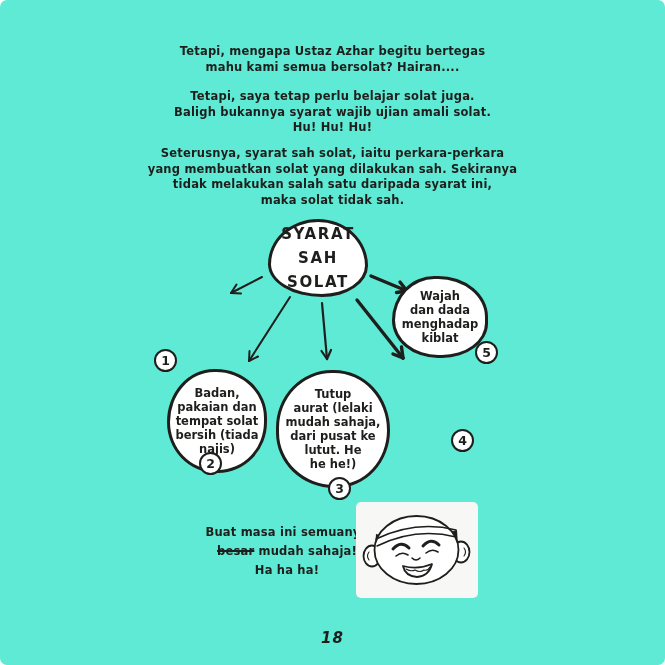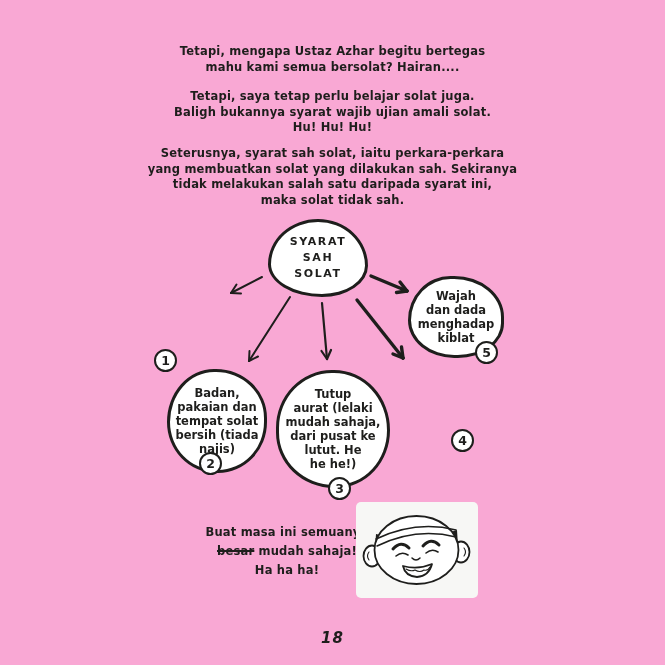--- a/index.html
+++ b/index.html
@@ -1,37 +1,37 @@
 <!DOCTYPE html>
 <html><head>
 <meta charset="utf-8">
 <style>
   html,body{margin:0;padding:0;width:665px;height:665px;background:#ffffff;overflow:hidden;}
   body{font-family:"DejaVu Sans",sans-serif;color:#1e1e1c;position:relative;}
-  .page{position:absolute;inset:0;background:#f9a8d4;}
+  .page{position:absolute;inset:0;background:#5eead4;border-radius:7px;}
 
   .para{position:absolute;left:0;width:665px;text-align:center;
         font-size:11.5px;line-height:15.5px;font-weight:700;letter-spacing:.2px;}
   .para-1{top:44px;}
   .para-2{top:89px;}
   .para-3{top:146px;}
 
   .arrows{position:absolute;left:0;top:0;width:665px;height:665px;z-index:1;pointer-events:none;}
 
   .bubble{position:absolute;z-index:2;background:#fff;border:3px solid #1e1e1c;
           display:flex;align-items:center;justify-content:center;text-align:center;
           font-weight:700;font-size:11.5px;line-height:14px;box-sizing:border-box;}
   .bubble-center{left:268px;top:219px;width:100px;height:78px;border-width:3.4px;
-          font-size:11px;line-height:16px;letter-spacing:1.6px;
+          font-size:15px;line-height:24px;letter-spacing:1.6px;
           border-radius:50% 50% 46% 54%/58% 60% 40% 42%;}
   .bubble-1{left:143px;top:285px;width:90px;height:84px;border-radius:52% 48% 50% 50%/50% 54% 46% 50%;}
   .bubble-2{left:167px;top:369px;width:100px;height:104px;border-radius:48% 52% 50% 50%/52% 48% 50% 50%;}
   .bubble-3{left:276px;top:370px;width:114px;height:118px;border-radius:50% 50% 48% 52%/50% 52% 50% 48%;}
   .bubble-4{left:402px;top:370px;width:84px;height:76px;border-radius:50% 50% 54% 46%/54% 50% 50% 46%;}
-  .bubble-5{left:408px;top:276px;width:96px;height:82px;border-radius:46% 54% 50% 50%/56% 52% 44% 48%;}
+  .bubble-5{left:392px;top:276px;width:96px;height:82px;border-radius:46% 54% 50% 50%/56% 52% 44% 48%;}
 
   .badge{position:absolute;z-index:3;width:23px;height:23px;box-sizing:border-box;
          background:#fff;border:2.5px solid #1e1e1c;border-radius:50%;
          display:flex;align-items:center;justify-content:center;
          font-size:12.5px;font-weight:700;}
   .badge-1{left:154px;top:349px;}
   .badge-2{left:199px;top:452px;}
   .badge-3{left:328px;top:477px;}
   .badge-4{left:451px;top:429px;}
   .badge-5{left:475px;top:341px;}

